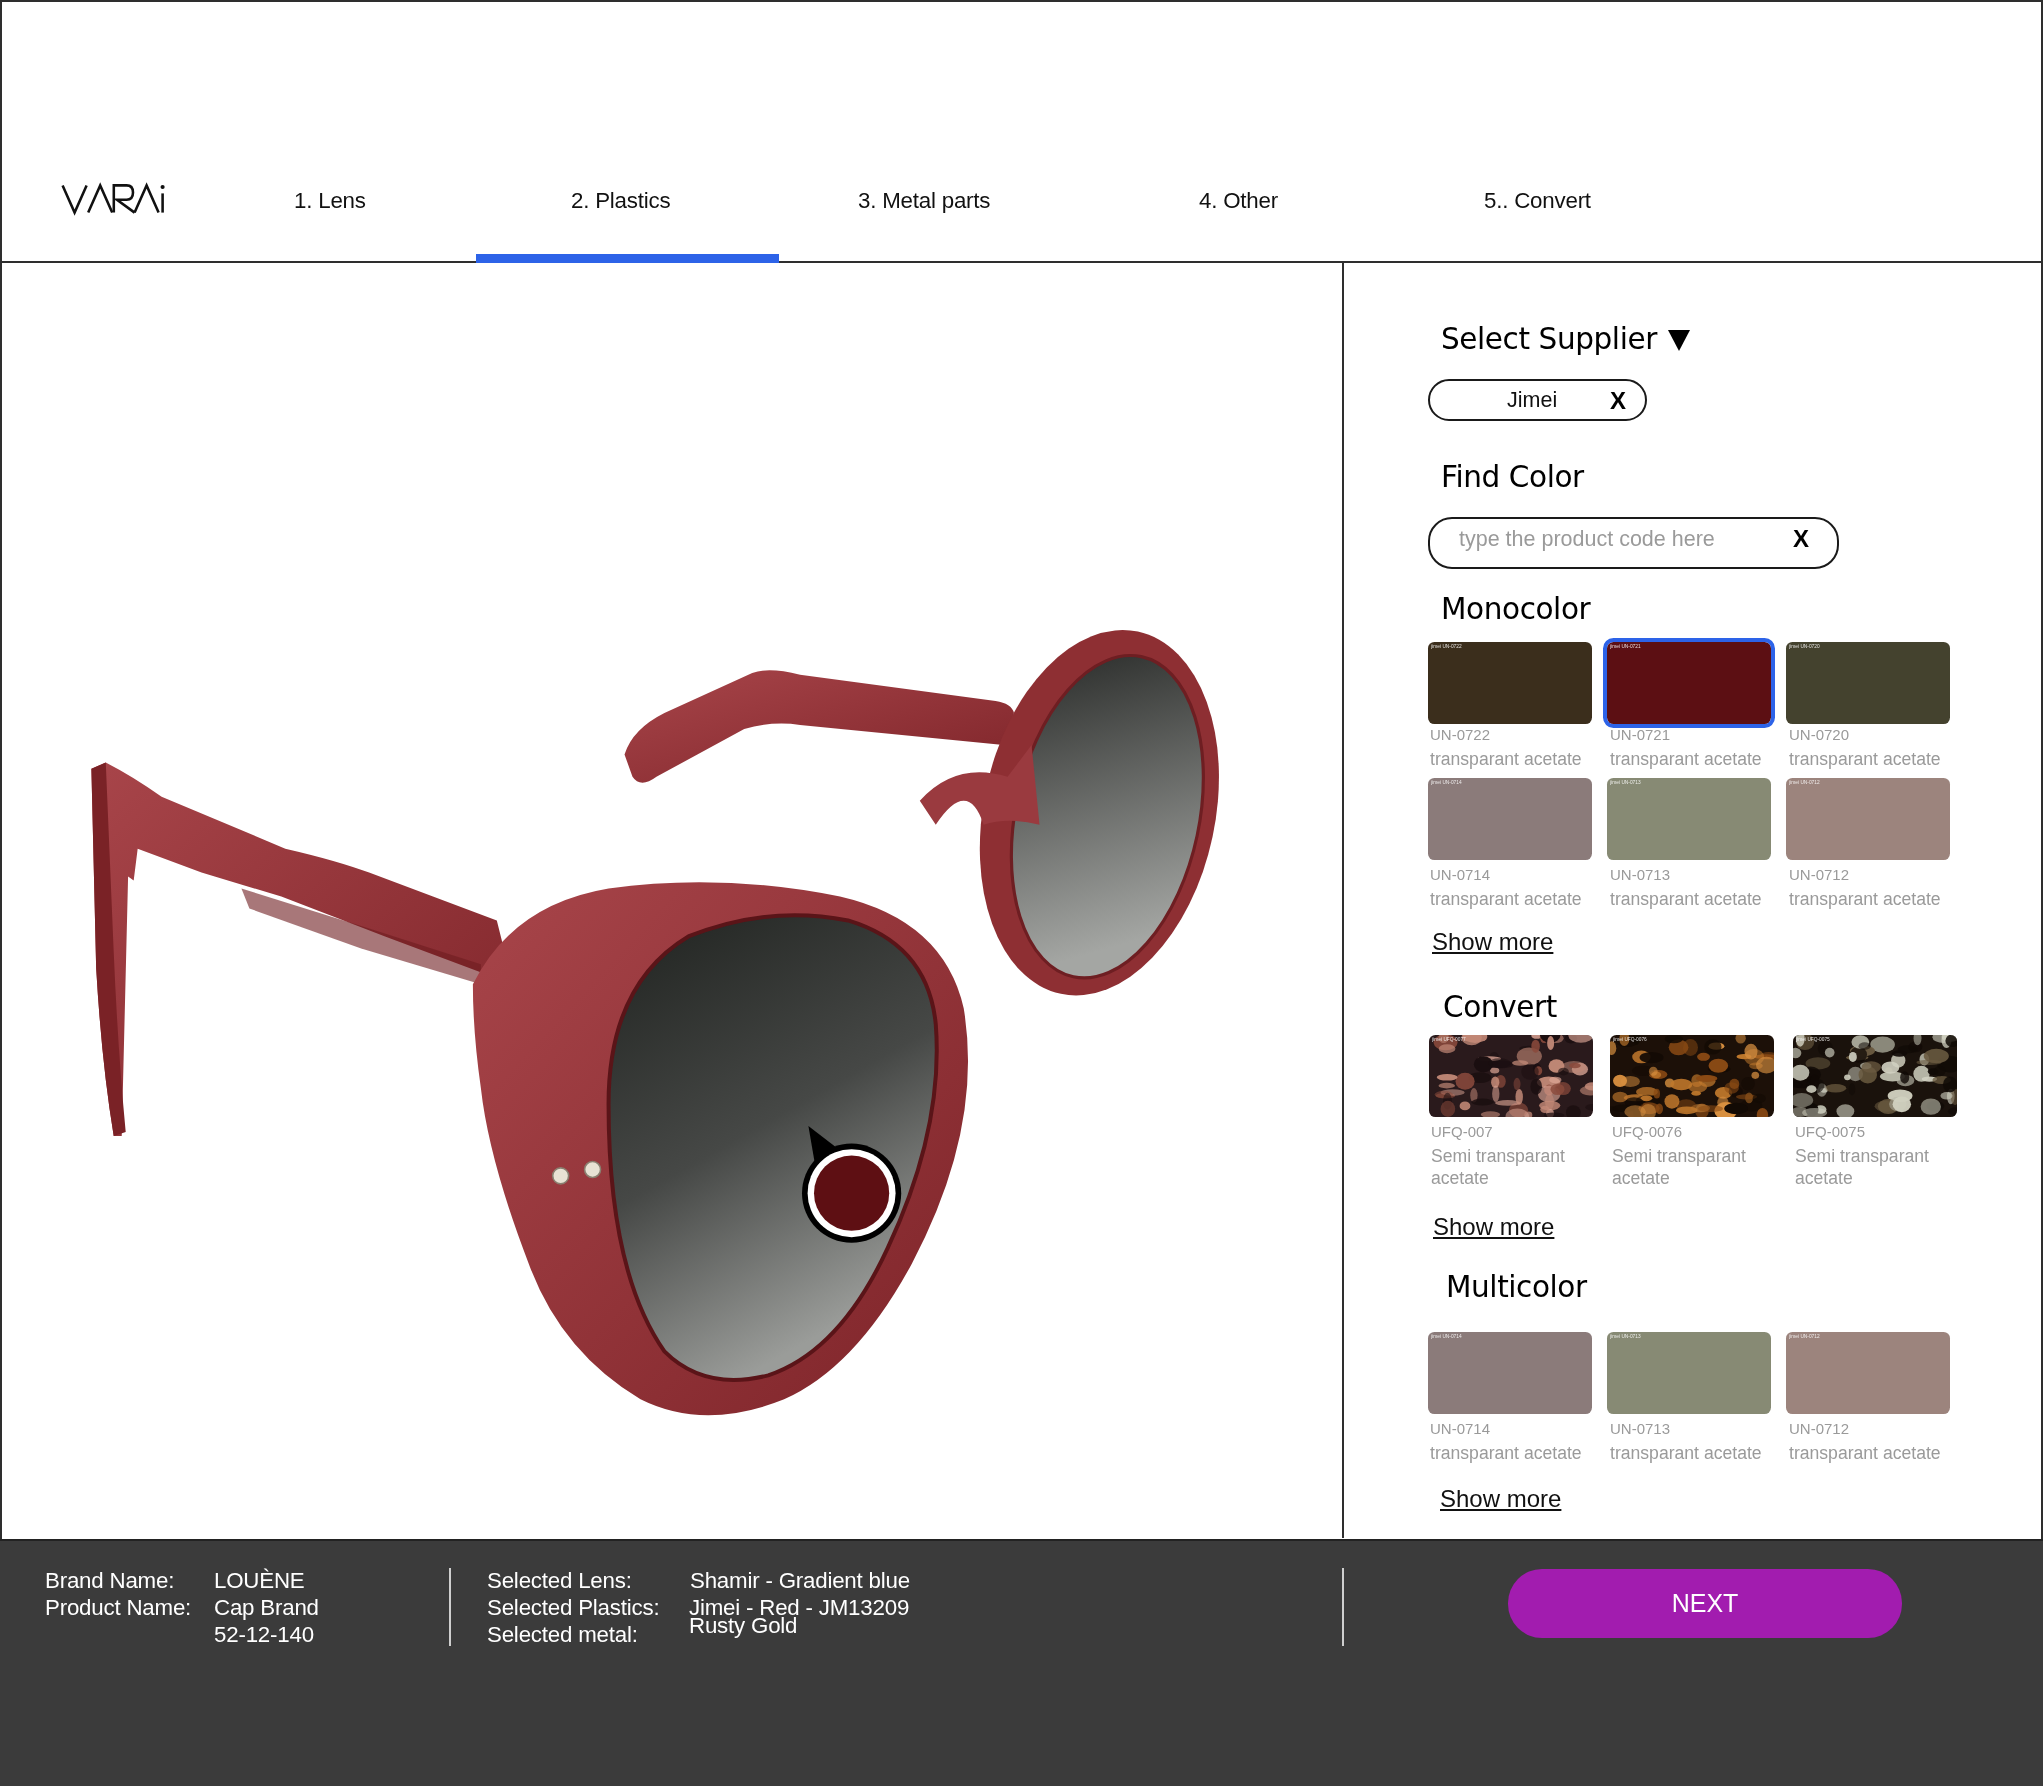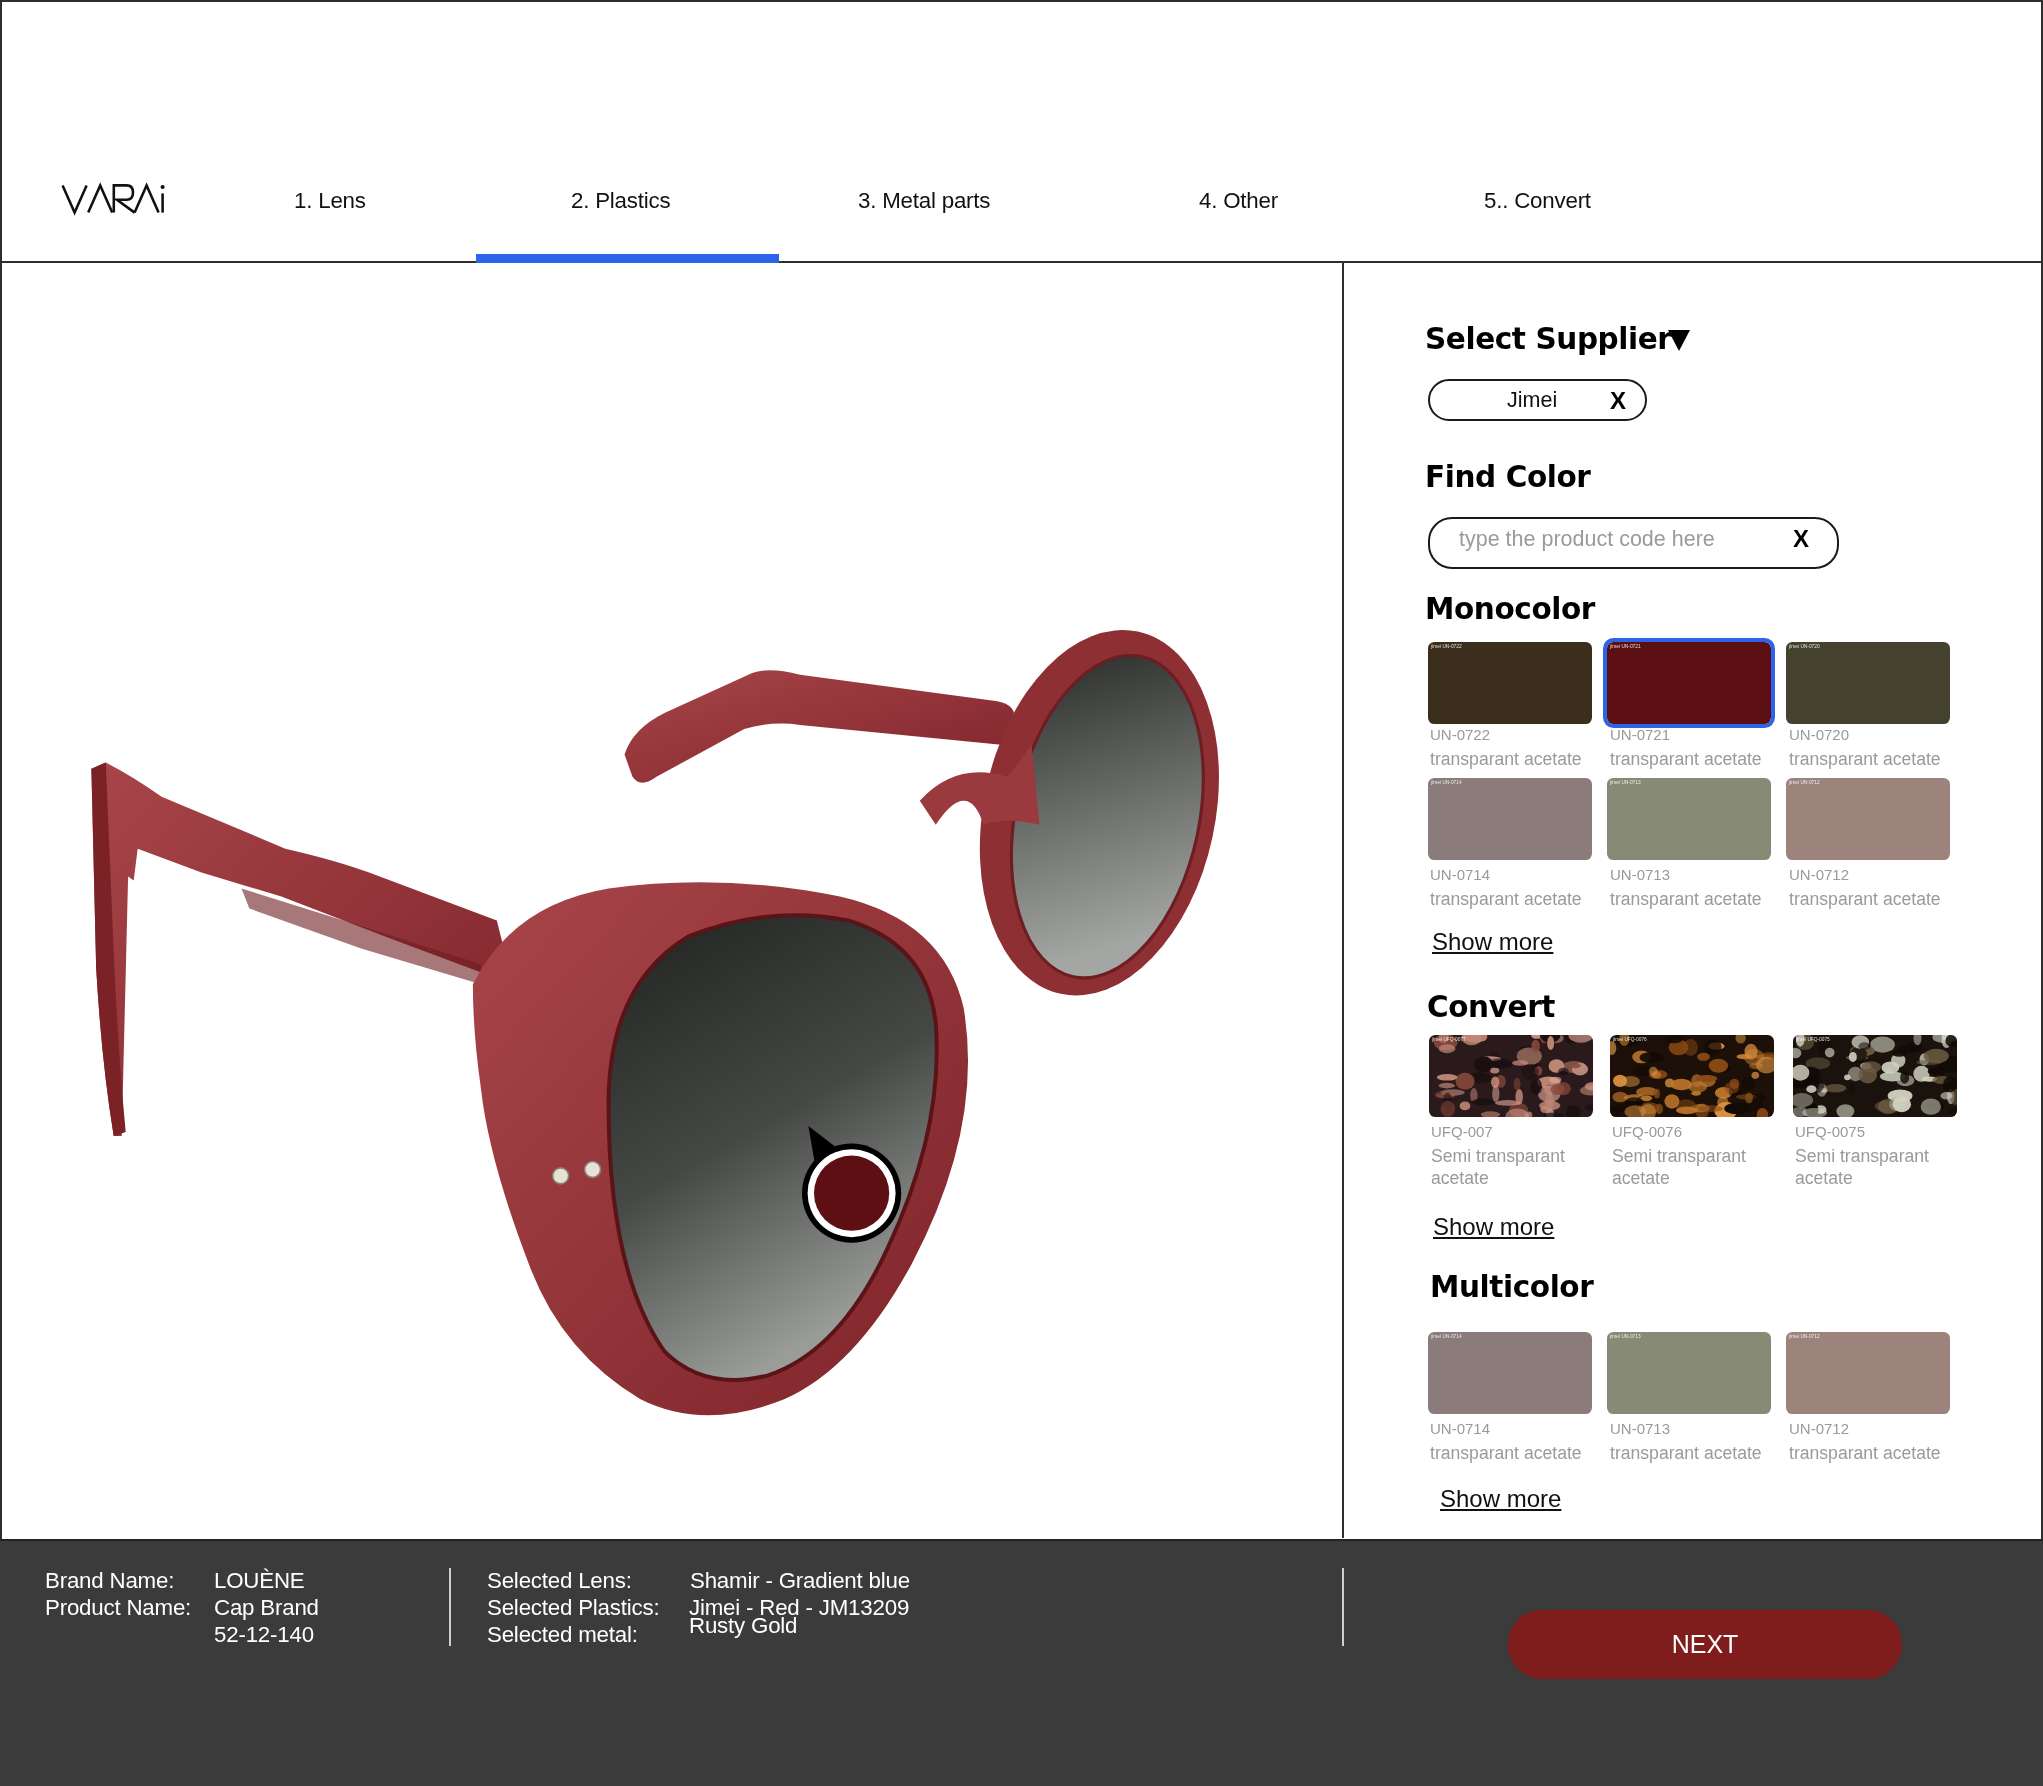--- a/index.html
+++ b/index.html
@@ -12,21 +12,21 @@
   .header { position: absolute; left: 0; top: 0; width: 2043px; height: 263px; border-bottom: 2.4px solid #2e2e2e; }
   .logo { position: absolute; left: 61px; top: 182px; width: 104px; height: 34px; }
   .tab { position: absolute; top: 188px; font-size: 22.3px; color: #111; letter-spacing: -0.2px; cursor: pointer; white-space: nowrap; }
   .tab-underline { position: absolute; left: 476px; top: 254px; width: 303px; height: 8.8px; }
 
   
   .viewer { position: absolute; left: 2.4px; top: 266px; width: 1340px; height: 1273px; background: #ffffff; }
   .panel-divider { position: absolute; left: 1342px; top: 263px; width: 2.4px; height: 1275px; background: #2e2e2e; }
   .panel { position: absolute; left: 1344px; top: 266px; width: 697px; height: 1273px; background: #fff; }
 
-  .h-title { position: absolute; font-family: "DejaVu Sans", sans-serif; font-weight: bold; font-size: 29.5px; color: #000; letter-spacing: -0.4px; white-space: nowrap; }
+  .h-title { position: absolute; font-family: "DejaVu Sans", sans-serif; font-weight: normal; font-size: 29.5px; color: #000; letter-spacing: -0.4px; white-space: nowrap; margin-left: 16px; }
   .dropdown-arrow { position: absolute; width: 0; height: 0; border-left: 11.2px solid transparent; border-right: 11.2px solid transparent; border-top: 21px solid #000; cursor: pointer; }
 
   .pill { position: absolute; border: 2px solid #1a1a1a; border-radius: 24px; background: #fff; }
   .pill-text { position: absolute; font-size: 21.5px; color: #111; white-space: nowrap; }
   .pill-x { position: absolute; font-size: 24px; font-weight: bold; color: #000; cursor: pointer; }
   .search-input { position: absolute; border: none; outline: none; background: transparent; font-family: "Liberation Sans", sans-serif; font-size: 21.5px; color: #111; }
   .search-input::placeholder { color: #9a9a9a; }
 
   .swatch { position: absolute; width: 164px; height: 82px; border-radius: 6.4px; cursor: pointer; overflow: hidden; }
   .swatch.selected { outline: 4px solid #2d63e8; outline-offset: 0.8px; border-radius: 6.4px; }
@@ -444,14 +444,14 @@
 
   <div class="f-text" style="left:487px;top:27px">Selected Lens:</div>
   <div class="f-text" style="left:690px;top:27px">Shamir - Gradient blue</div>
   <div class="f-text" style="left:487px;top:54px">Selected Plastics:</div>
   <div class="f-text" style="left:689px;top:54px">Jimei - Red - JM13209</div>
   <div class="f-text" style="left:487px;top:81px">Selected metal:</div>
   <div class="f-text" style="left:689px;top:72px">Rusty Gold</div>
 
   <div class="f-divider" style="left:1342px;top:27px;height:78px"></div>
 </div>
-<button class="next-btn" style="background: #7f1d1d; margin-top: 41px;">NEXT</button>
+<button class="next-btn" style="background: #a21caf;">NEXT</button>
 
 
 </body></html>

